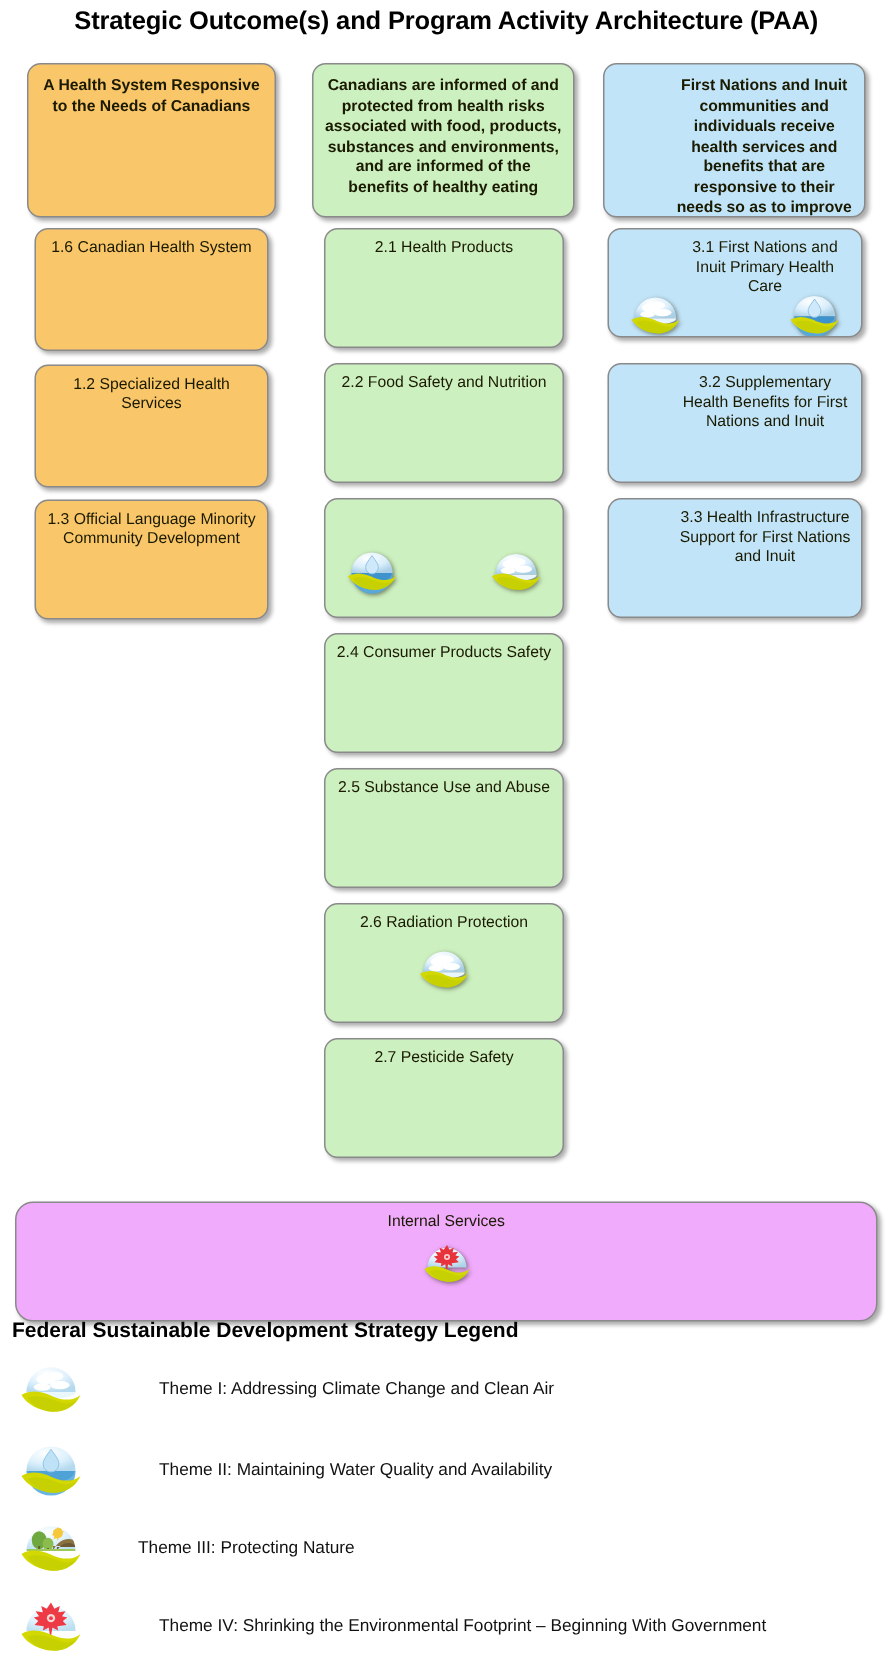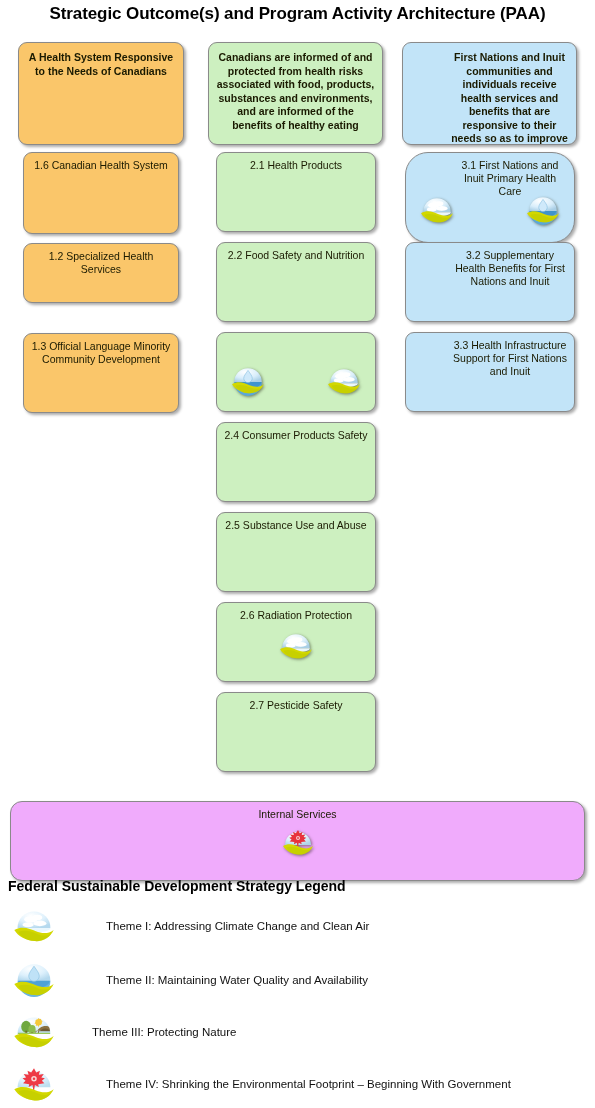--- a/index.html
+++ b/index.html
@@ -108,21 +108,21 @@
 <div id="page-title">Strategic Outcome(s) and Program Activity Architecture (PAA)</div>
 
 <div class="box header-box col-orange" style="left:18px; top:42px; width:166px; height:103px;">
   <span class="box-label">A Health System Responsive to the Needs of Canadians</span>
 </div>
 
 <div class="box col-orange" style="left:23px; top:152px; width:156px; height:82px;">
   <span class="box-label">1.6 Canadian Health System</span>
 </div>
 
-<div class="box col-orange" style="left:23px; top:243px; width:156px; height:60px;">
+<div class="box col-orange" style="left:23px; top:243px; width:156px; height:82px;">
   <span class="box-label">1.2 Specialized Health Services</span>
 </div>
 
 <div class="box col-orange" style="left:23px; top:333px; width:156px; height:80px;">
   <span class="box-label">1.3 Official Language Minority Community Development</span>
 </div>
 
 <div class="box header-box col-green" style="left:208px; top:42px; width:175px; height:103px;">
   <span class="box-label">Canadians are informed of and protected from health risks associated with food, products, substances and environments, and are informed of the benefits of healthy eating</span>
 </div>
@@ -210,21 +210,21 @@
 </div>
 
 <div class="box col-green" style="left:216px; top:692px; width:160px; height:80px;">
   <span class="box-label">2.7 Pesticide Safety</span>
 </div>
 
 <div class="box header-box col-blue" style="left:402px; top:42px; width:175px; height:103px;">
   <span class="box-label">First Nations and Inuit communities and individuals receive health services and benefits that are responsive to their needs so as to improve their health status</span>
 </div>
 
-<div class="box col-blue" style="left:405px; top:152px; width:170px; height:91px;border-radius:23px;">
+<div class="box col-blue" style="left:405px; top:152px; width:170px; height:73px;">
   <span class="box-label">3.1 First Nations and Inuit Primary Health Care</span>
   <div class="icon-row" style="top:40px; justify-content:space-between; padding:0 14px; box-sizing:border-box;">
     <span class="box-icon">
       <svg viewBox="0 0 64 64">
         <defs>
           <radialGradient id="dome-c3" cx="40%" cy="25%" r="78%">
             <stop offset="0%" stop-color="#ffffff"></stop>
               <stop offset="55%" stop-color="#ddf0fb"></stop>
               <stop offset="100%" stop-color="#a9cfe5"></stop>
           </radialGradient>

